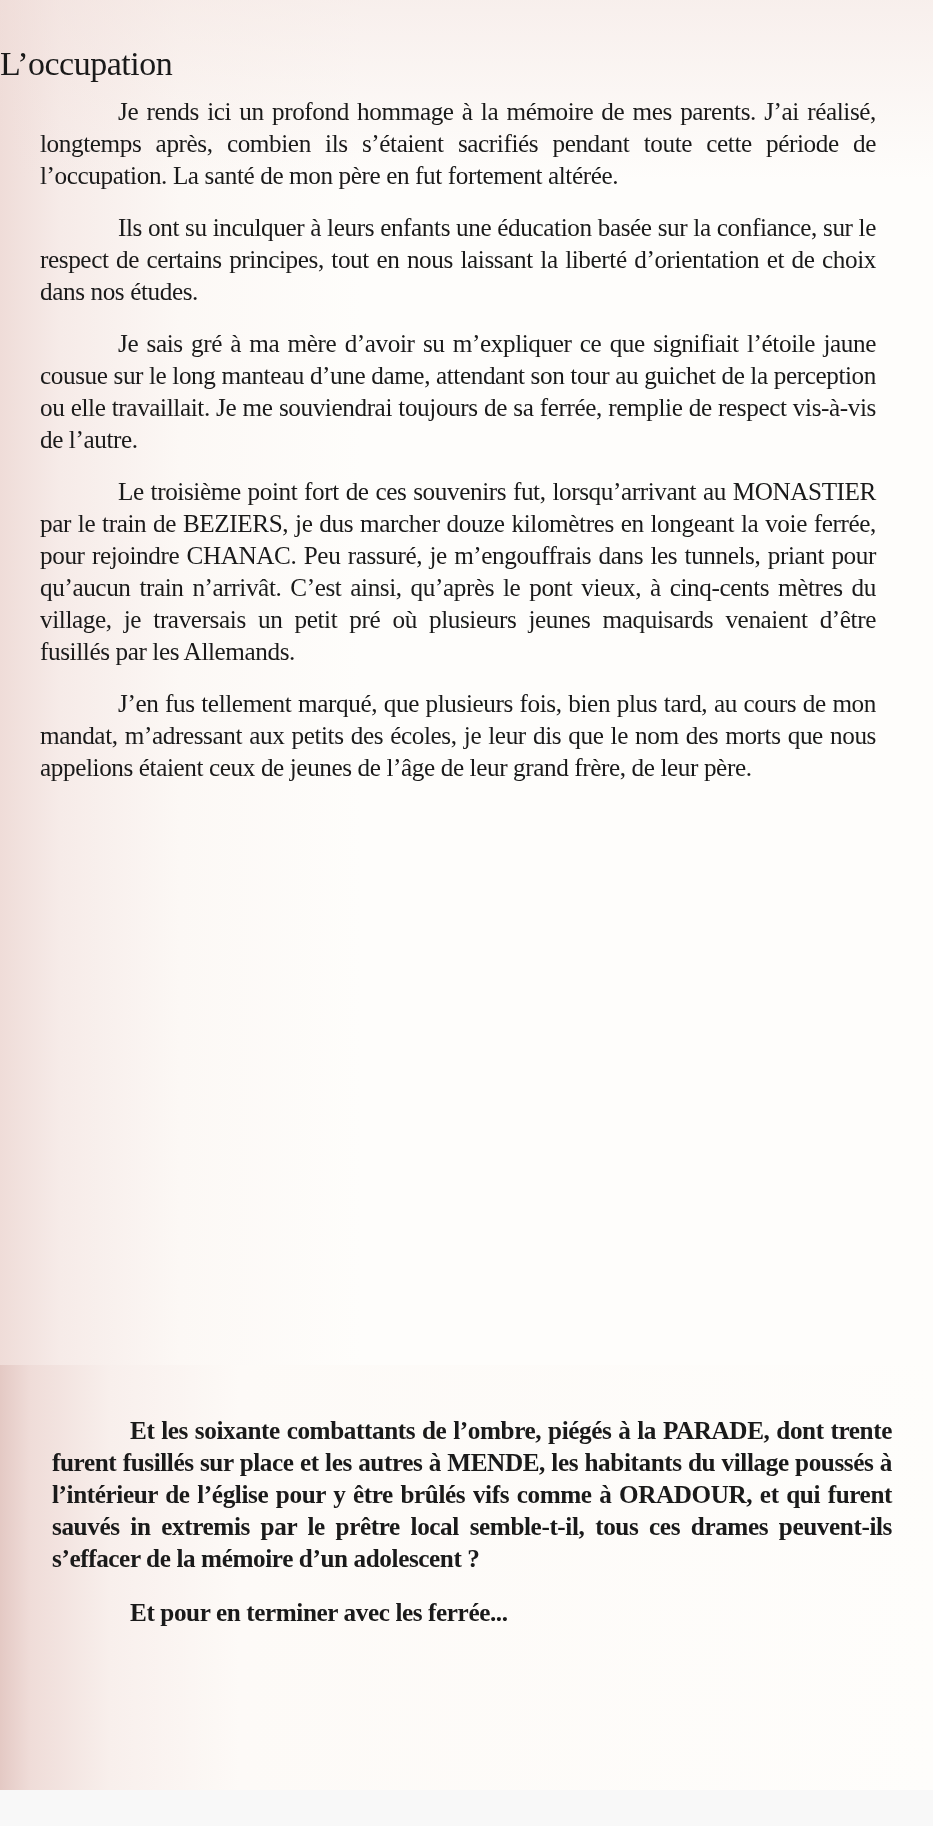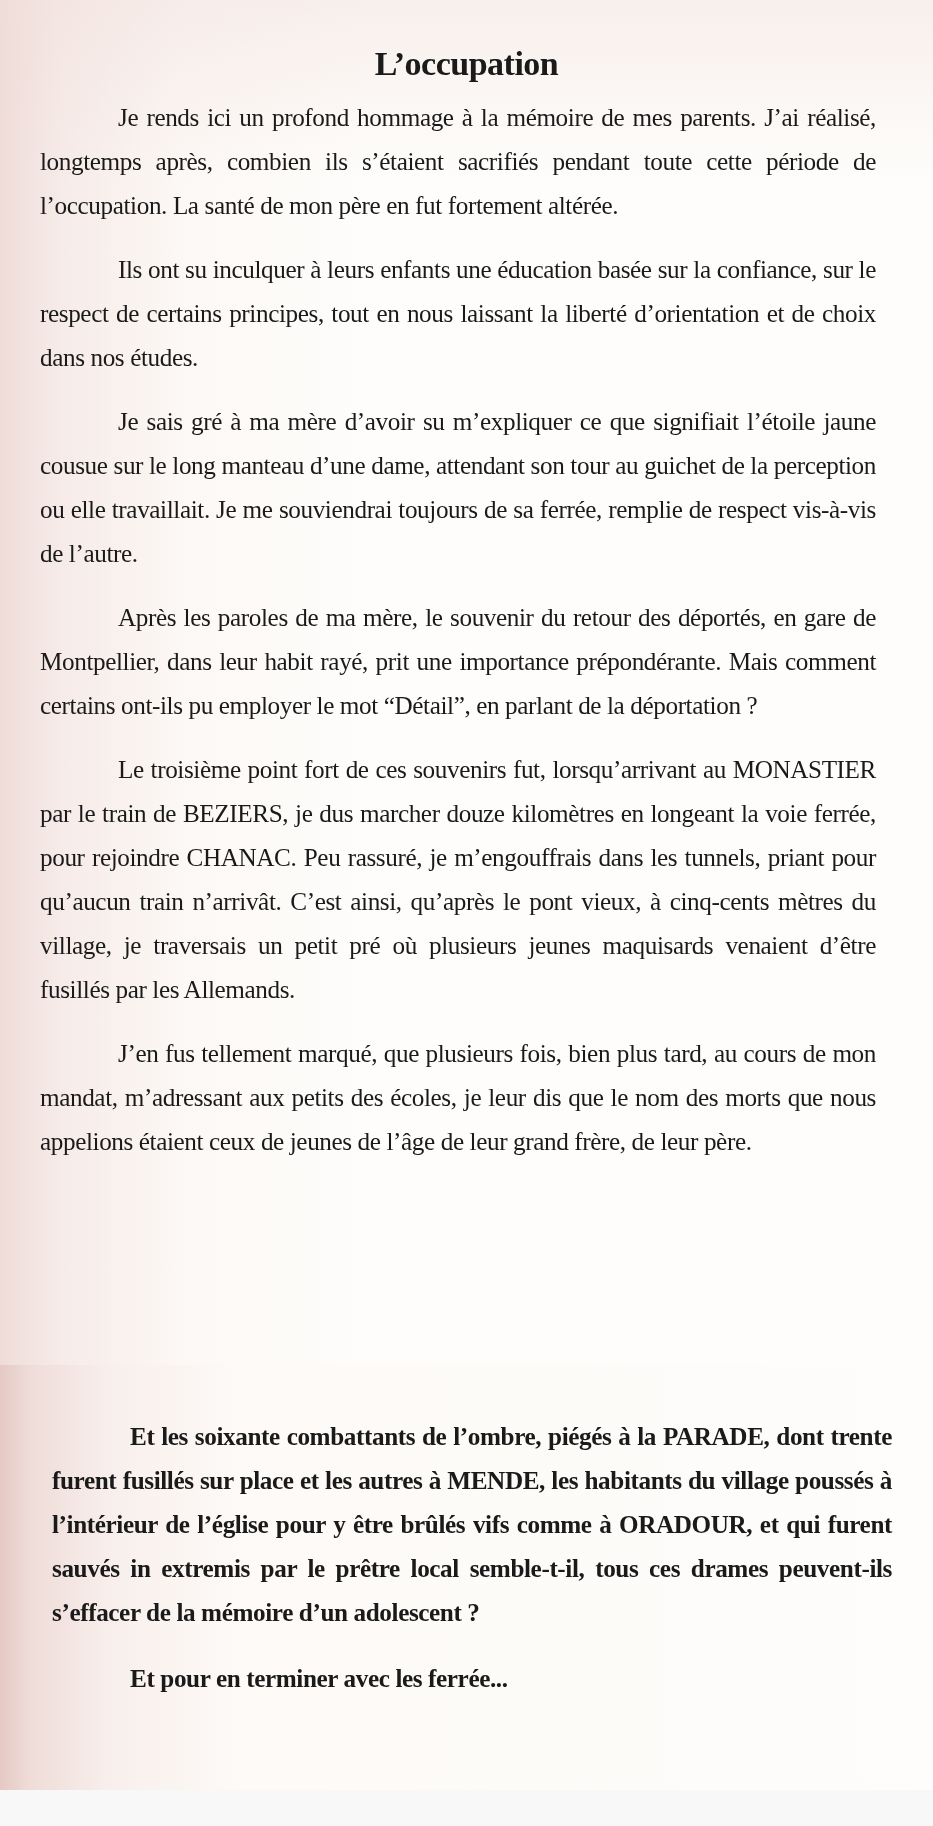--- a/index.html
+++ b/index.html
@@ -44,31 +44,31 @@
       top: 1790px;
       width: 933px;
       height: 36px;
       background: #f8f8f8;
     }
     .title {
       position: absolute;
       top: 22px;
       left: 0;
       width: 933px;
-      text-align: center;
-      font-weight: bold;
+      text-align: left;
+      font-weight: normal;
       font-size: 34px;
       letter-spacing: -0.5px;
       z-index: 2;
     }
     .body-text {
       position: absolute;
       z-index: 2;
       font-size: 25.2px;
-      line-height: 44px;
+      line-height: 32px;
       text-align: justify;
       letter-spacing: -0.4px;
     }
     .body-text p {
       margin: 0;
       text-indent: 78px;
     }
     .top-text {
       left: 40px;
       top: 96px;
@@ -90,21 +90,20 @@
 <div class="scan scan-top"></div>
 <div class="scan scan-bottom"></div>
 <div class="bottom-strip"></div>
 
 <h1 class="title">L’occupation</h1>
 
 <div class="body-text top-text">
   <p class="p1">Je rends ici un profond hommage à la mémoire de mes parents. J’ai réalisé, longtemps après, combien ils s’étaient sacrifiés pendant toute cette période de l’occupation. La santé de mon père en fut fortement altérée.</p>
   <p>Ils ont su inculquer à leurs enfants une éducation basée sur la confiance, sur le respect de certains principes, tout en nous laissant la liberté d’orientation et de choix dans nos études.</p>
   <p>Je sais gré à ma mère d’avoir su m’expliquer ce que signifiait l’étoile jaune cousue sur le long manteau d’une dame, attendant son tour au guichet de la perception ou elle travaillait. Je me souviendrai toujours de sa ferrée, remplie de respect vis-à-vis de l’autre.</p>
-  <p>Après les paroles de ma mère, le souvenir du retour des déportés, en gare de Montpellier, dans leur habit rayé, prit une importance prépondérante. Mais comment certains ont-ils pu employer le mot “Détail”, en parlant de la déportation ?</p>
   <p>Le troisième point fort de ces souvenirs fut, lorsqu’arrivant au MONASTIER par le train de BEZIERS, je dus marcher douze kilomètres en longeant la voie ferrée, pour rejoindre CHANAC. Peu rassuré, je m’engouffrais dans les tunnels, priant pour qu’aucun train n’arrivât. C’est ainsi, qu’après le pont vieux, à cinq-cents mètres du village, je traversais un petit pré où plusieurs jeunes maquisards venaient d’être fusillés par les Allemands.</p>
   <p>J’en fus tellement marqué, que plusieurs fois, bien plus tard, au cours de mon mandat, m’adressant aux petits des écoles, je leur dis que le nom des morts que nous appelions étaient ceux de jeunes de l’âge de leur grand frère, de leur père.</p>
 </div>
 
 <div class="body-text bottom-text">
   <p>Et les soixante combattants de l’ombre, piégés à la PARADE, dont trente furent fusillés sur place et les autres à MENDE, les habitants du village poussés à l’intérieur de l’église pour y être brûlés vifs comme à ORADOUR, et qui furent sauvés in extremis par le prêtre local semble-t-il, tous ces drames peuvent-ils s’effacer de la mémoire d’un adolescent ?</p>
   <p>Et pour en terminer avec les ferrée...</p>
 </div>
 
 </body></html>

